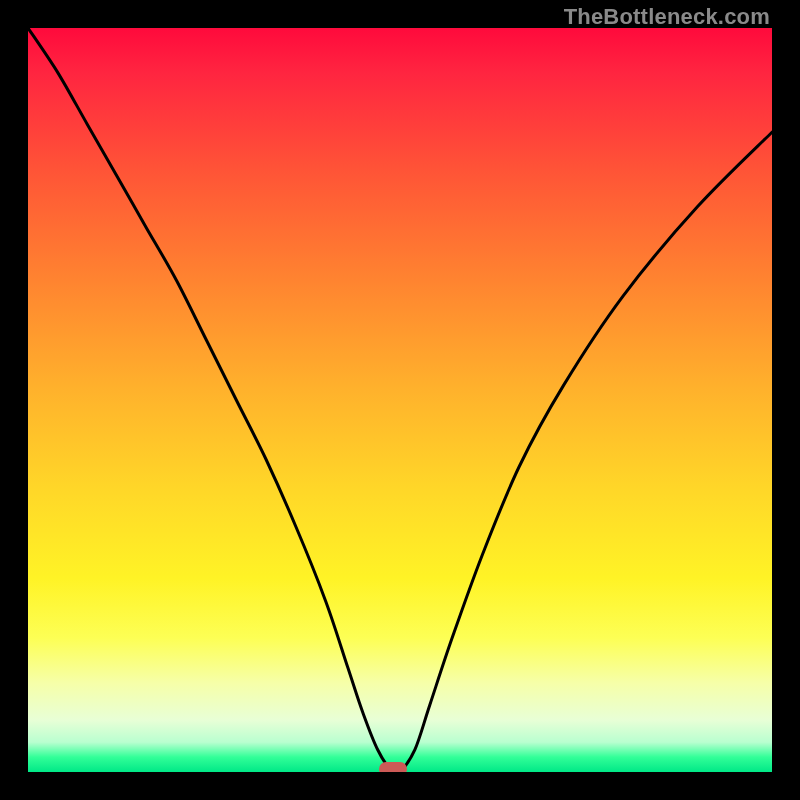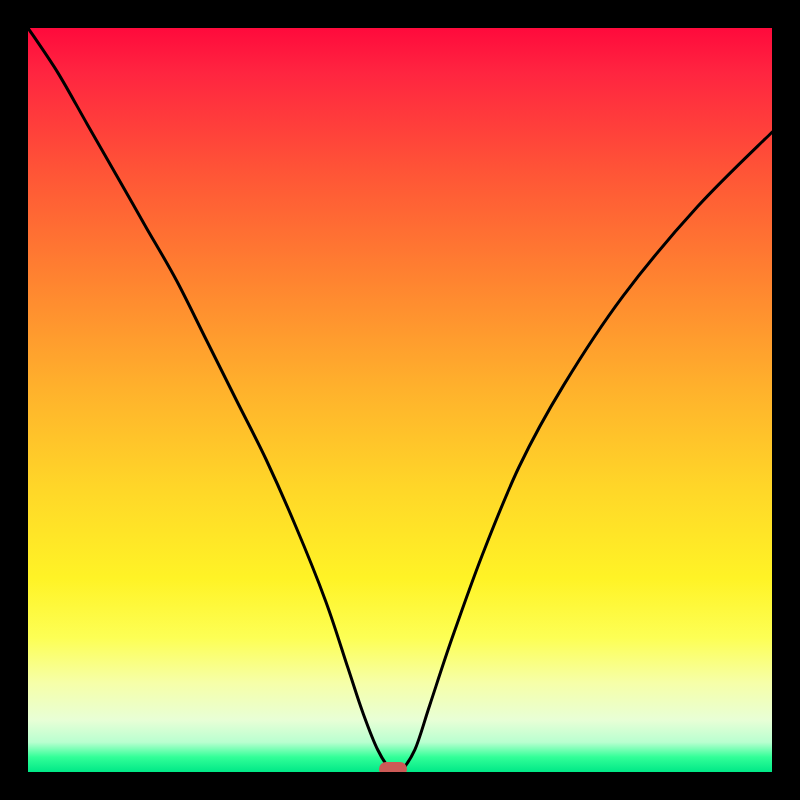--- a/index.html
+++ b/index.html
@@ -82,13 +82,14 @@
   <div class="plot-area">
     <div class="gradient-bg"></div>
 
     <svg class="curve-svg" viewBox="0 0 744 744" preserveAspectRatio="none">
       <path id="curve-path" fill="none" stroke="#000000" stroke-width="3" stroke-linecap="round" stroke-linejoin="round" d="M 0.0 0.0 C 5.0 7.4, 19.8 28.5, 29.8 44.6 C 39.7 60.8, 49.6 79.4, 59.5 96.7 C 69.4 114.1, 79.4 131.4, 89.3 148.8 C 99.2 166.2, 109.1 183.5, 119.0 200.9 C 129.0 218.2, 138.9 234.4, 148.8 253.0 C 158.7 271.6, 168.6 292.6, 178.6 312.5 C 188.5 332.3, 198.4 352.2, 208.3 372.0 C 218.2 391.8, 228.2 410.4, 238.1 431.5 C 248.0 452.6, 257.9 474.9, 267.8 498.5 C 277.8 522.0, 288.9 549.3, 297.6 572.9 C 306.3 596.4, 313.7 621.2, 319.9 639.8 C 326.1 658.4, 329.8 670.8, 334.8 684.5 C 339.8 698.1, 344.7 711.8, 349.7 721.7 C 354.6 731.6, 360.8 740.3, 364.6 744.0 C 368.3 747.7, 368.3 747.7, 372.0 744.0 C 375.7 740.3, 381.9 732.8, 386.9 721.7 C 391.8 710.5, 395.6 695.6, 401.8 677.0 C 408.0 658.4, 415.4 634.9, 424.1 610.1 C 432.8 585.3, 442.7 556.8, 453.8 528.2 C 465.0 499.7, 477.4 467.5, 491.0 439.0 C 504.7 410.4, 518.3 385.6, 535.7 357.1 C 553.0 328.6, 572.9 297.6, 595.2 267.8 C 617.5 238.1, 644.8 205.8, 669.6 178.6 C 694.4 151.3, 731.6 116.6, 744.0 104.2"></path>
     </svg>
 
     <div id="marker" class="marker" style="left: 350.56px; top: 734px; background: rgb(204, 90, 86);"></div>
   </div>
 
+  <div class="watermark">TheBottleneck.com</div>
 </div>
 
 </body></html>

